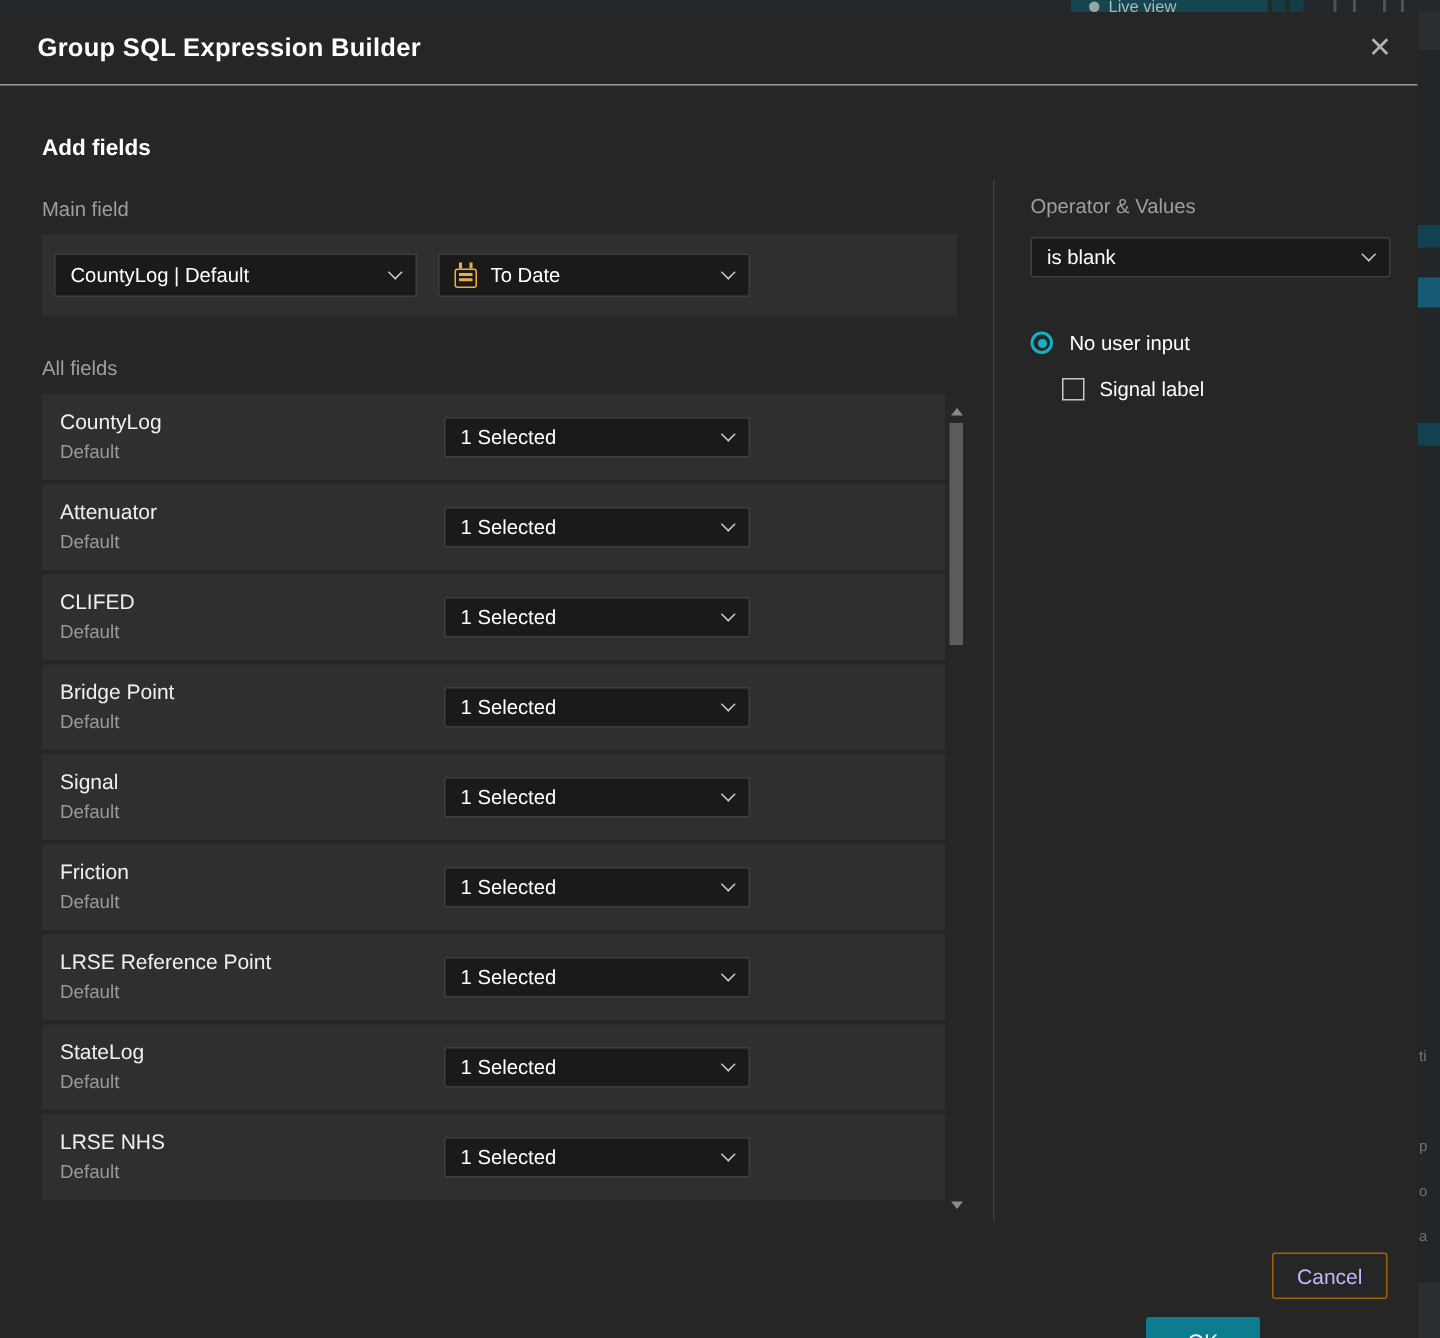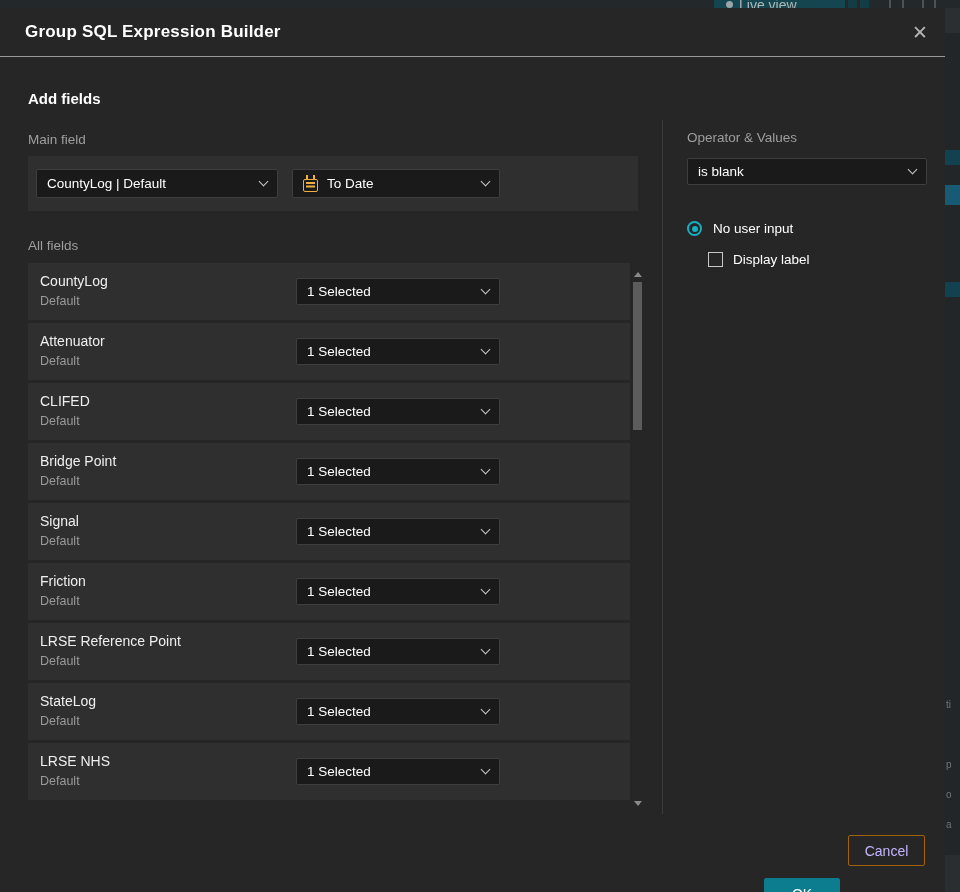--- a/index.html
+++ b/index.html
@@ -3,21 +3,21 @@
 <meta charset="utf-8">
 <style>
   * { margin:0; padding:0; box-sizing:border-box; }
   html,body { width:960px; height:892px; background:#1f2426; font-family:"Liberation Sans", sans-serif; overflow:hidden; }
   #stage { position:relative; width:960px; height:892px; background:#232628; }
 
   
   .top-strip { position:absolute; left:0; top:0; width:960px; height:8px; background:#23282a; overflow:hidden; }
   .live-view-btn { position:absolute; left:714px; top:0; width:131px; height:8px; background:#15454e; overflow:hidden; display:flex; align-items:flex-start; gap:6px; padding:0 0 0 12px; }
   .live-view-dot { width:7px; height:7px; border-radius:50%; background:#9aa5a7; margin-top:1px; flex:0 0 auto; }
-  .live-view-txt { font-size:14px; color:#aeb8ba; line-height:12px; margin-top:-1px; white-space:nowrap; }
+  .live-view-txt { font-size:11px; color:#aeb8ba; line-height:12px; margin-top:-1px; white-space:nowrap; }
   .strip-sq { position:absolute; top:0; height:8px; background:#143c44; }
   .strip-line { position:absolute; top:0; height:8px; width:2px; background:#4a5356; }
   .right-strip { position:absolute; left:945px; top:8px; width:15px; height:884px; background:#232628; overflow:hidden; }
   .rs-block { position:absolute; left:0; width:15px; }
   .rs-frag { position:absolute; left:1px; color:#6f7477; font-size:10px; line-height:10px; }
 
   
   .dialog { position:absolute; left:0; top:8px; width:945px; height:884px; background:#262626; }
   .dlg-header { position:relative; height:49px; border-bottom:1px solid #9a9a9a; display:flex; align-items:center; padding:0 14px; }
   .dlg-title { color:#ffffff; font-size:17px; font-weight:600; letter-spacing:.2px;margin-left:11px; }
@@ -215,21 +215,21 @@
 
     <div class="radio-row">
       <span class="radio">
           <span class="radio-dot"></span>
         </span>
       <span class="ctl-label">No user input</span>
     </div>
 
     <div class="chk-row">
       <span class="chkbox"></span>
-      <span class="ctl-label">Display label</span>
+      <span class="ctl-label">Signal label</span>
     </div>
 
     <div class="footer">
       <div class="btn btn-ok">OK</div>
       <div class="btn btn-cancel">Cancel</div>
     </div>
 
   </div>
 </div>
 

